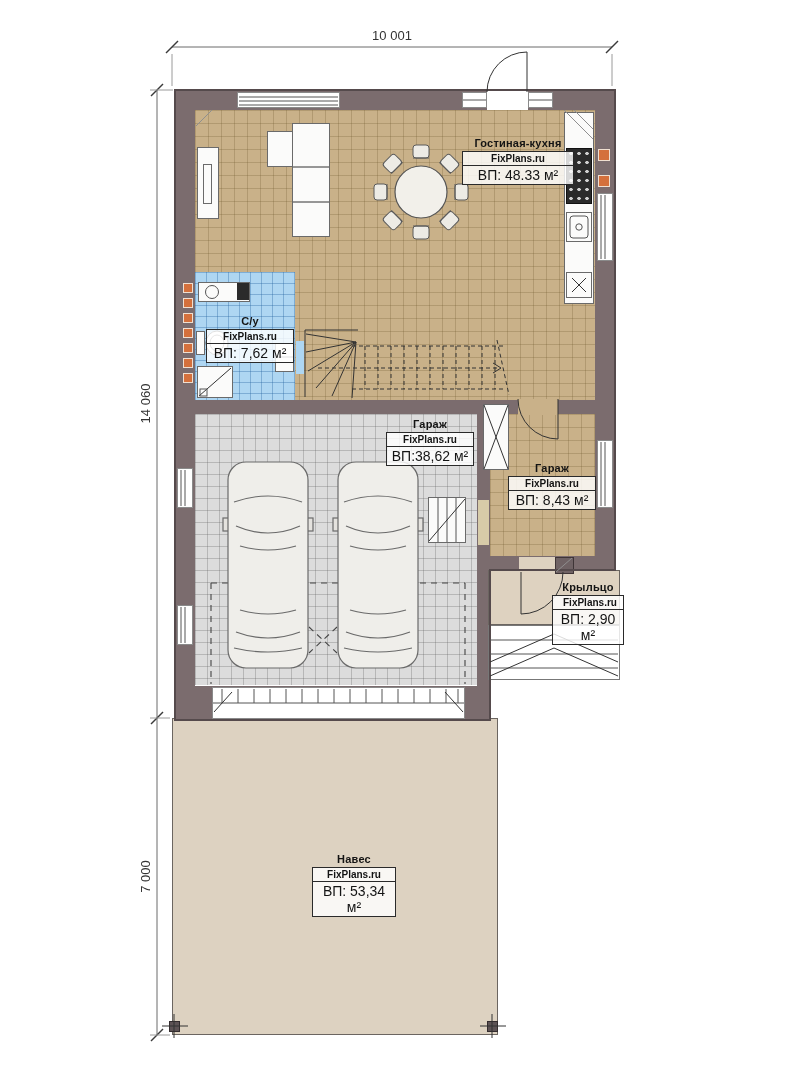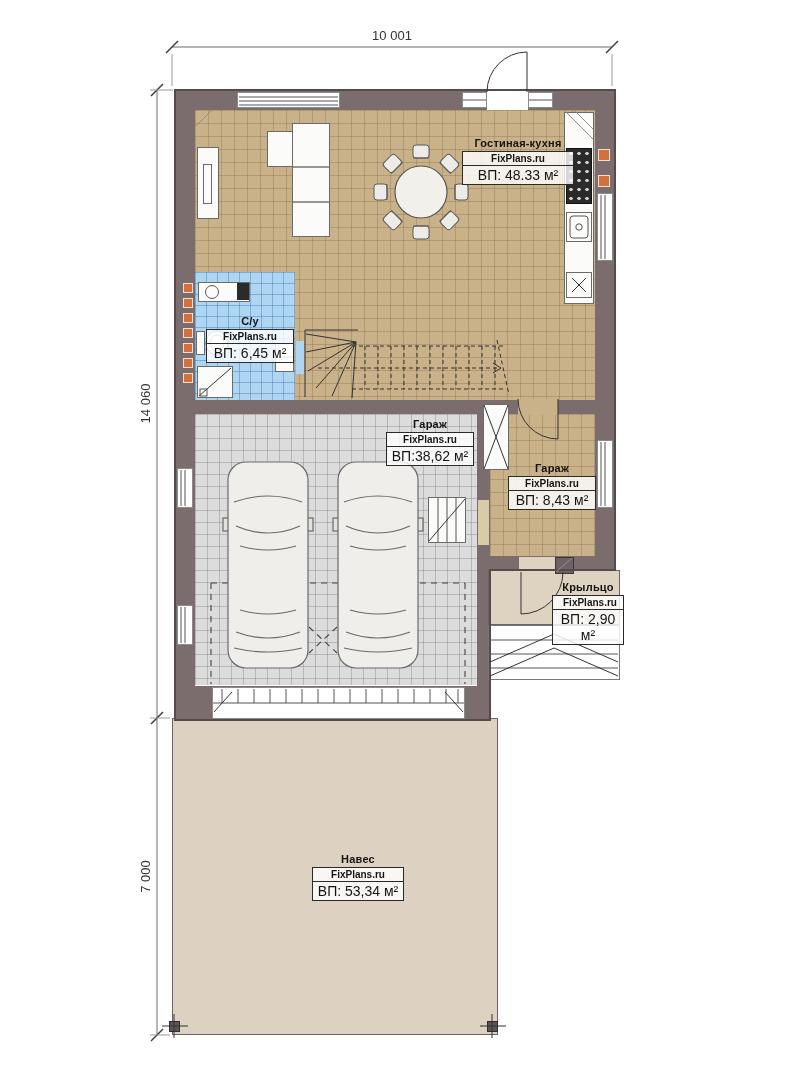--- a/index.html
+++ b/index.html
@@ -313,21 +313,21 @@
     <div class="label-box">
       <div class="brand">FixPlans.ru</div>
       <div class="area">ВП: 48.33 м²</div>
     </div>
   </div>
 
   <div class="room-label" style="left:206px;top:315px;width:88px;">
     <div class="room-name">С/у</div>
     <div class="label-box">
       <div class="brand">FixPlans.ru</div>
-      <div class="area">ВП: 6,45 м²</div>
+      <div class="area">ВП: 7,62 м²</div>
     </div>
   </div>
 
   <div class="room-label" style="left:386px;top:418px;width:88px;text-align:center;">
     <div class="room-name">Гараж</div>
     <div class="label-box">
       <div class="brand">FixPlans.ru</div>
       <div class="area">ВП:38,62 м²</div>
     </div>
   </div>
@@ -341,21 +341,21 @@
   </div>
 
   <div class="room-label" style="left:552px;top:581px;width:72px;">
     <div class="room-name">Крыльцо</div>
     <div class="label-box">
       <div class="brand">FixPlans.ru</div>
       <div class="area">ВП: 2,90 м²</div>
     </div>
   </div>
 
-  <div class="room-label" style="left:312px;top:853px;width:92px;">
+  <div class="room-label" style="left:312px;top:853px;width:84px;">
     <div class="room-name">Навес</div>
     <div class="label-box">
       <div class="brand">FixPlans.ru</div>
       <div class="area">ВП: 53,34 м²</div>
     </div>
   </div>
 
 </div>
 
 </body></html>

